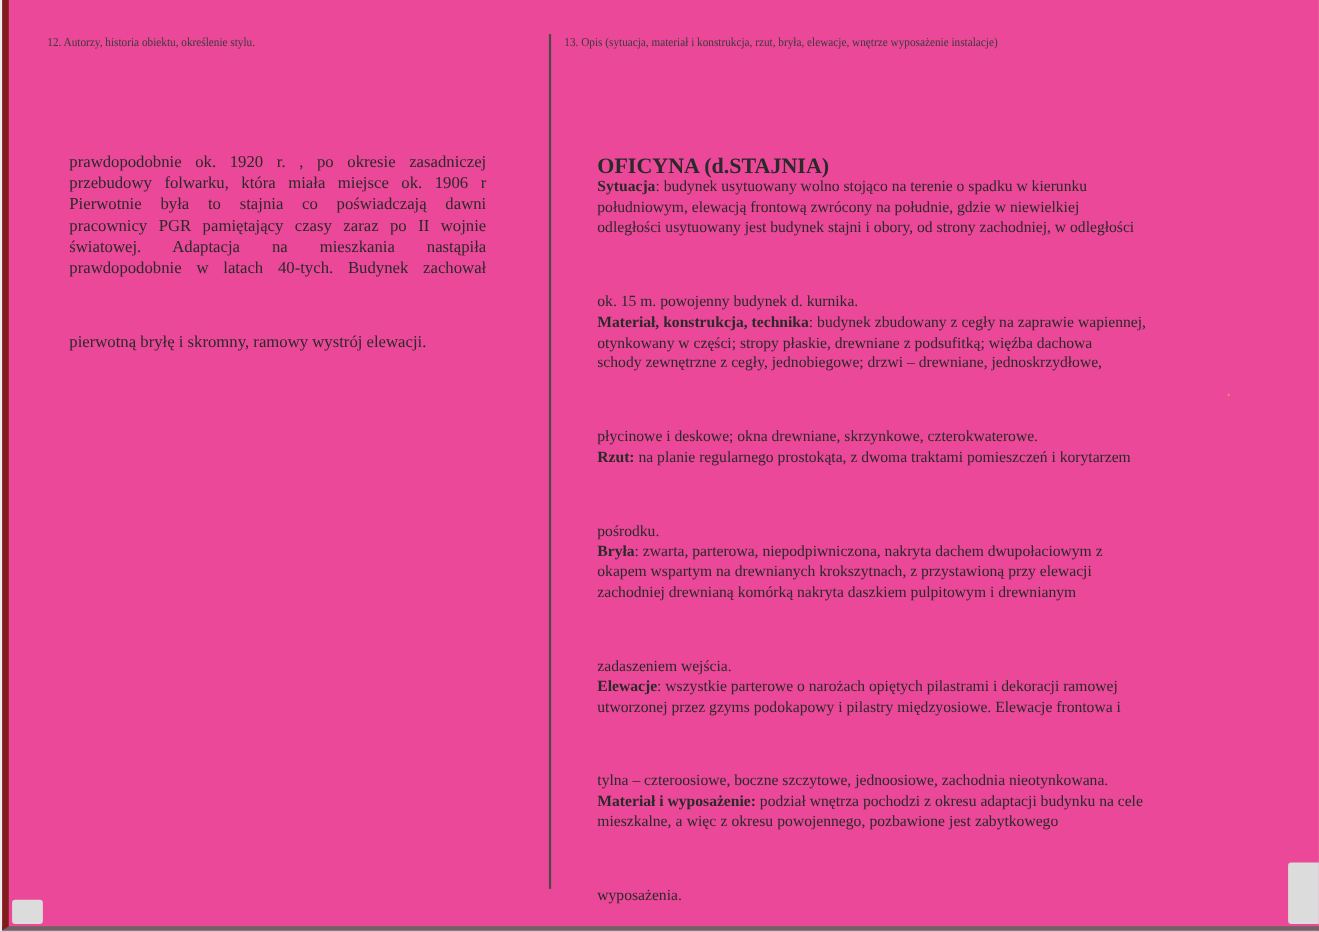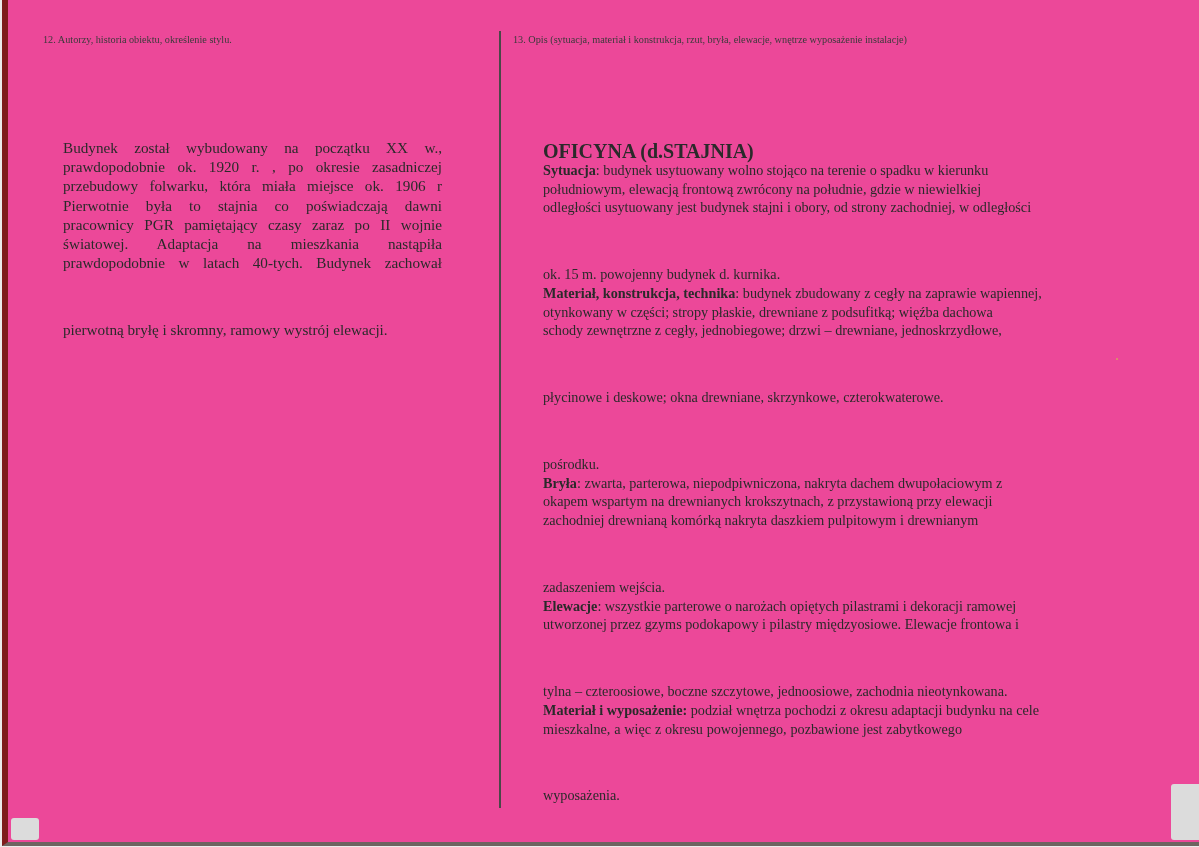--- a/index.html
+++ b/index.html
@@ -46,21 +46,20 @@
 <div class="sheet">
   <div class="corner-tab" style="left:3px; bottom:2px;"></div>
   <div class="corner-tab" style="right:0px; bottom:2px; width:30px; height:56px;"></div>
 
   <div class="header" style="left:35px;">12. Autorzy, historia obiektu, określenie stylu.</div>
   <div class="header" style="left:505px;">13. Opis (sytuacja, materiał i konstrukcja, rzut, bryła, elewacje, wnętrze wyposażenie instalacje)</div>
 
   <div class="divider"></div>
 
   <div class="left-text">
-    <span class="jl">Budynek został wybudowany na początku XX w.,</span>
     <span class="jl">prawdopodobnie ok. 1920 r. , po okresie zasadniczej</span>
     <span class="jl">przebudowy folwarku, która miała miejsce ok. 1906 r</span>
     <span class="jl">Pierwotnie była  to stajnia co poświadczają dawni</span>
     <span class="jl">pracownicy PGR pamiętający czasy zaraz  po II wojnie</span>
     <span class="jl">światowej.  Adaptacja  na  mieszkania  nastąpiła</span>
     <span class="jl">prawdopodobnie w latach 40-tych. Budynek zachował</span>
     <span class="jl last">pierwotną bryłę i skromny, ramowy  wystrój elewacji.</span>
   </div>
 
   <div class="right-text">
@@ -69,20 +68,21 @@
     <span class="jl"><b>Sytuacja</b><span>: budynek usytuowany wolno stojąco na terenie o spadku w kierunku</span></span>
     <span class="jl">południowym, elewacją  frontową zwrócony na południe, gdzie w niewielkiej</span>
     <span class="jl">odległości usytuowany jest budynek stajni i obory, od strony zachodniej, w odległości</span>
     <span class="jl last">ok. 15 m.  powojenny budynek d. kurnika.</span>
 
     <span class="jl"><b>Materiał, konstrukcja, technika</b><span>: budynek zbudowany z cegły na zaprawie wapiennej,</span></span>
     <span class="jl">otynkowany w części; stropy płaskie, drewniane z podsufitką;  więźba dachowa</span>
     <span class="jl">schody zewnętrzne z  cegły, jednobiegowe; drzwi – drewniane, jednoskrzydłowe,</span>
     <span class="jl last">płycinowe i deskowe; okna drewniane, skrzynkowe, czterokwaterowe.</span>
 
+    <span class="jl"><b>Rzut:</b><span> na planie regularnego prostokąta, z dwoma traktami pomieszczeń i  korytarzem</span></span>
     <span class="jl last">pośrodku.</span>
 
     <span class="jl"><b>Bryła</b><span>:  zwarta, parterowa, niepodpiwniczona, nakryta dachem dwupołaciowym z</span></span>
     <span class="jl">okapem wspartym na drewnianych krokszytnach, z przystawioną przy elewacji</span>
     <span class="jl">zachodniej drewnianą komórką nakryta daszkiem pulpitowym i drewnianym</span>
     <span class="jl last">zadaszeniem wejścia.</span>
 
     <span class="jl"><b>Elewacje</b><span>: wszystkie parterowe o narożach opiętych pilastrami i dekoracji ramowej</span></span>
     <span class="jl">utworzonej przez gzyms podokapowy i pilastry międzyosiowe. Elewacje frontowa i</span>
     <span class="jl last">tylna – czteroosiowe, boczne szczytowe, jednoosiowe, zachodnia nieotynkowana.</span>

